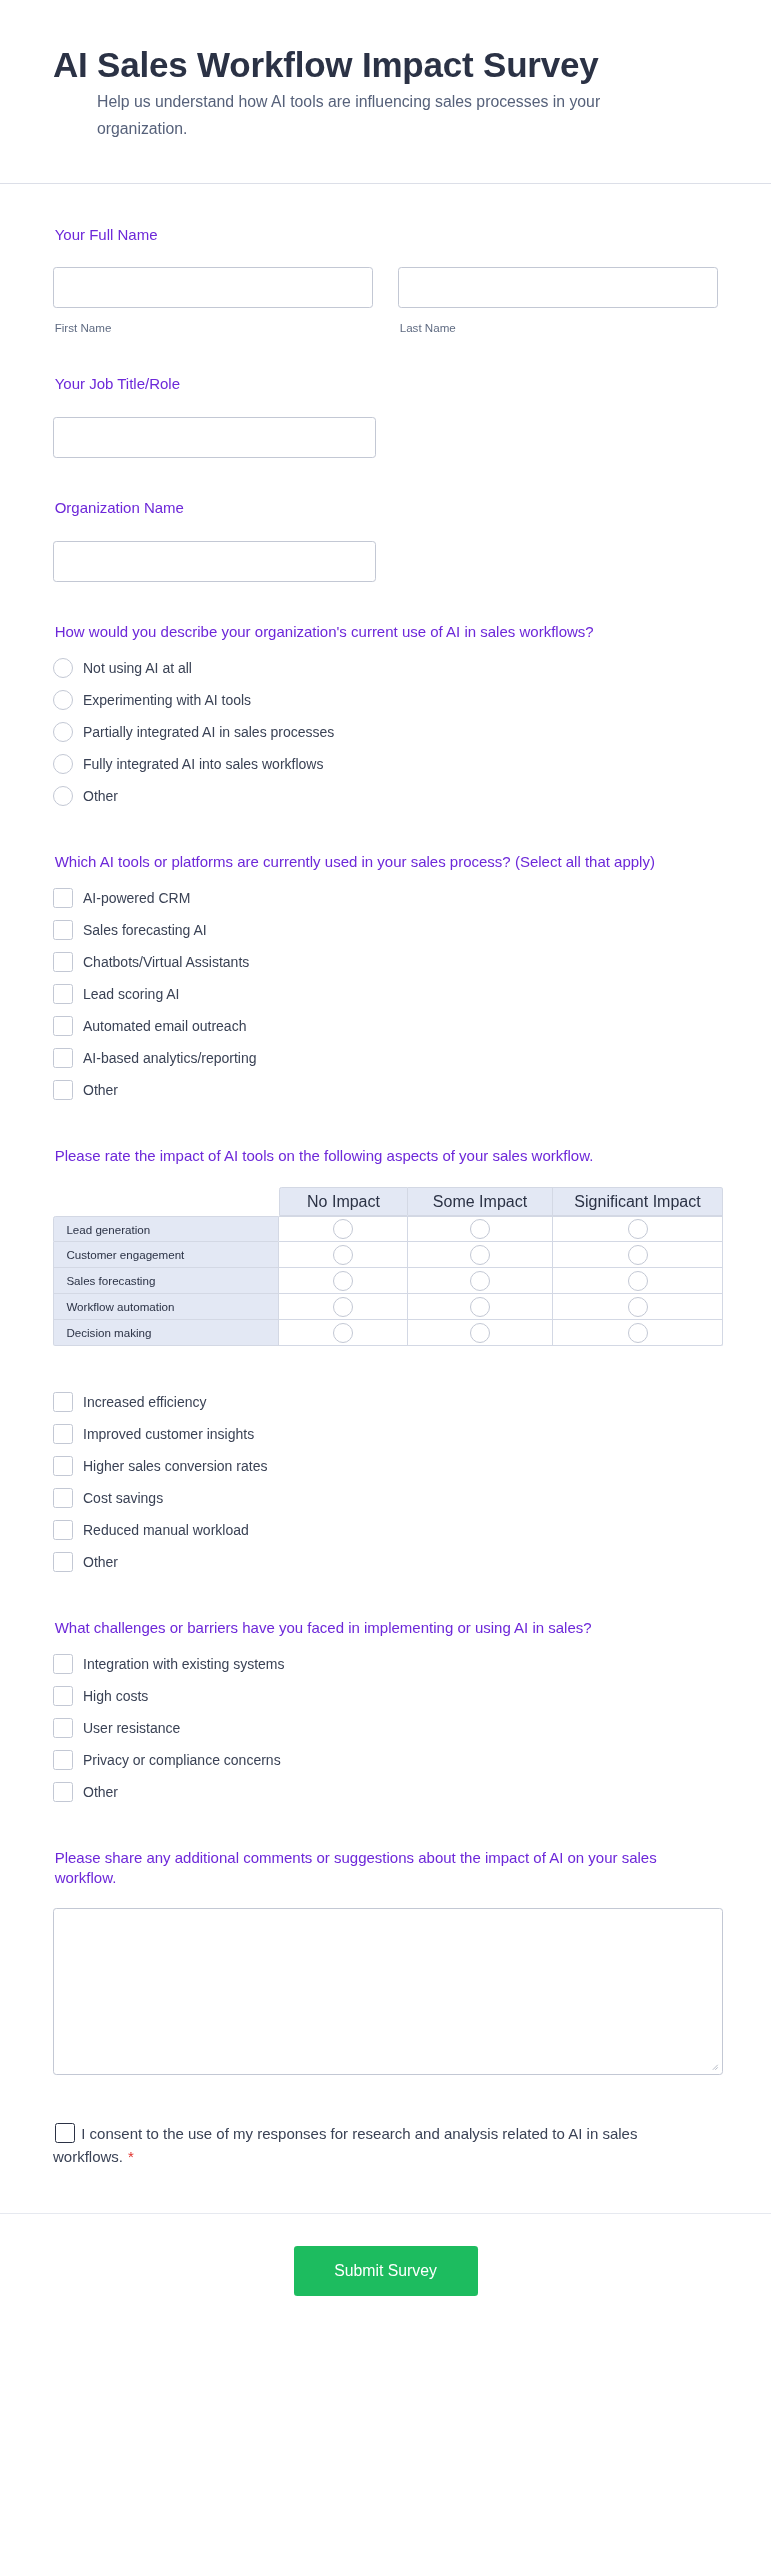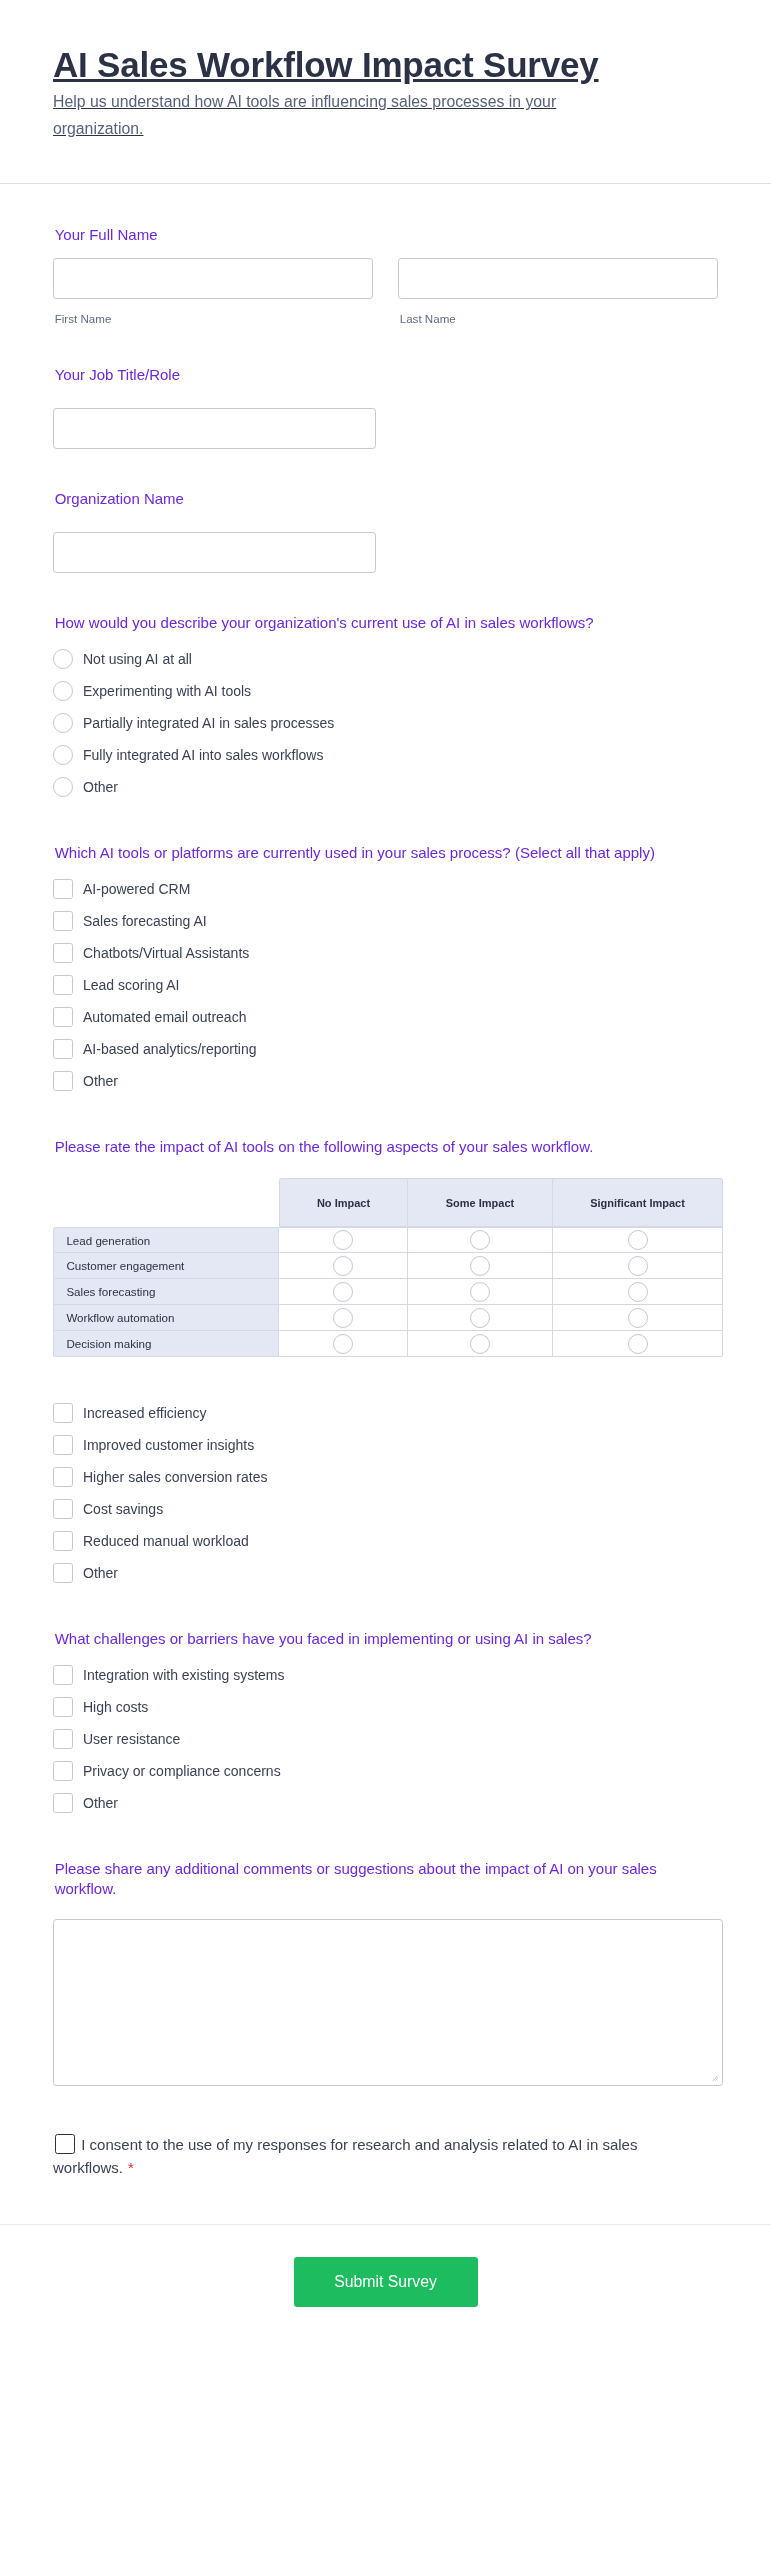--- a/index.html
+++ b/index.html
@@ -1,36 +1,36 @@
 <!DOCTYPE html>
 <html style="font-size:13.3px"><head>
 <meta charset="utf-8">
 <style>
   * { box-sizing: border-box; margin: 0; padding: 0; }
   html, body { width: 771px; background: #ffffff; }
   body { font-family: "Liberation Sans", "DejaVu Sans", sans-serif; color: #2b3245; }
-  .header { padding: 43px 84px 41px 53px; border-bottom: 0.8px solid #dcdfe8; text-decoration: underline; }
+  .header { padding: 43px 84px 41px 53px; border-bottom: 0.8px solid #dcdfe8; }
   .title { font-size: 35px; font-weight: 600; color: #2b3245; letter-spacing: -0.2px; line-height: 43px; }
-  .subtitle { font-size: 15.8px; color: #56617a; line-height: 26.5px; margin-top: 3.3px; width: 597px; }
+  .subtitle { font-size: 15.8px; color: #56617a; line-height: 26.5px; margin-top: 3.3px; width: 597px; margin-left: 44px; }
   .form { padding: 0 53px; }
   .q { margin-top: 40px; }
   .q:first-child { margin-top: 41px; }
   .q-label { font-size: 15px; color: #6d28d9; line-height: 20px; margin-left: 1.7px; }
-  .name-row { display: flex; gap: 25px; margin-top: 13px; }
+  .name-row { display: flex; gap: 25px; margin-top: 22px; }
   .name-col { flex: 1; }
   .textbox { width: 100%; height: 41px; border: 0.8px solid #c3c8d4; border-radius: 3.3px; background: #fff; display: block; }
   .textbox.half { width: 323px; }
   .sublabel { font-size: 11.6px; color: #5f6b82; margin-top: 12.4px; margin-left: 1.7px; }
   .single { margin-top: 23px; }
   .options { margin-top: 10px; }
   .option { display: flex; align-items: center; height: 32px; font-size: 14px; color: #3a4255; }
   .radio { width: 20px; height: 20px; border: 1.2px solid #c3c8d4; border-radius: 50%; margin-right: 10px; background: #fff; flex-shrink: 0; }
   .check { width: 20px; height: 20px; border: 1.2px solid #c3c8d4; border-radius: 2.5px; margin-right: 10px; background: #fff; flex-shrink: 0; }
   .matrix { margin-top: 21.6px; width: 670px; border-collapse: separate; border-spacing: 0; }
-  .matrix th { background: #e3e8f4; font-weight: bold; font-size: 11px; color: #2b3245; height: 49px; border: 0.8px solid #d3d8e4; border-left: none; }
+  .matrix th { background: #e3e8f4; font-weight: normal; font-size: 16px; color: #2b3245; height: 29px; border: 0.8px solid #d3d8e4; border-left: none; }
   .matrix th.corner { background: transparent; border: none; }
   .matrix th.first { border-left: 0.8px solid #d3d8e4; border-top-left-radius: 2.5px; }
   .matrix th.last { border-top-right-radius: 2.5px; }
   .matrix td { height: 26px; border-right: 0.8px solid #d3d8e4; border-bottom: 0.8px solid #d3d8e4; text-align: center; }
   .matrix td.rowlabel { background: #e3e8f4; text-align: left; padding-left: 12.4px; font-size: 11.6px; color: #2b3245; border-left: 0.8px solid #d3d8e4; width: 226px; }
   .matrix tr.r0 td { border-top: 0.8px solid #d3d8e4; }
   .matrix tr.r0 td.rowlabel { border-top-left-radius: 2.5px; }
   .matrix td .radio { display: inline-block; margin: 0; vertical-align: middle; }
   .stars { display: flex; gap: 21.6px; margin-top: 11.6px; }
   .star { width: 36px; height: 35px; }

